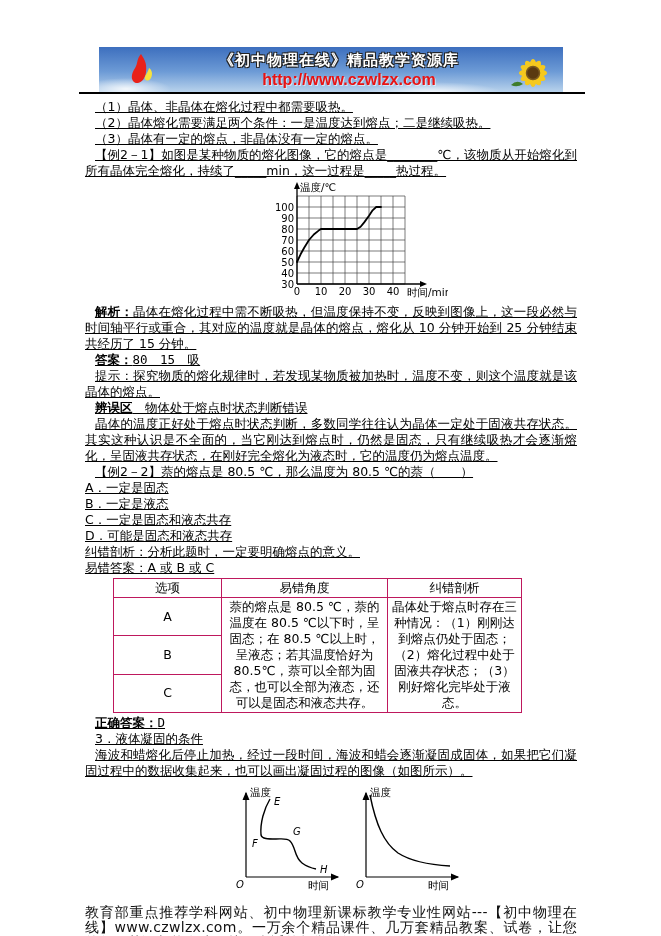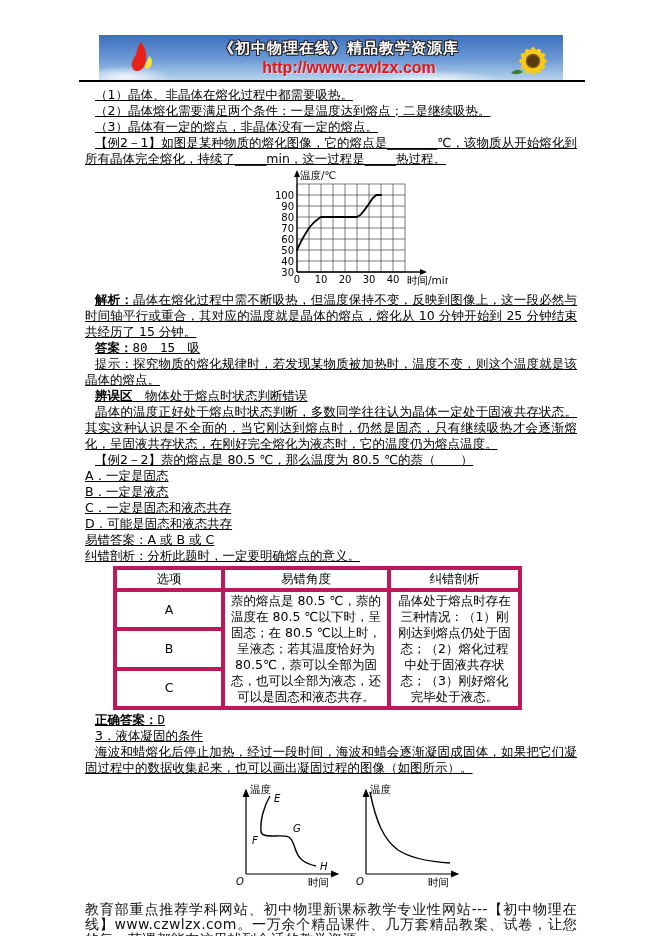--- a/index.html
+++ b/index.html
@@ -1,18 +1,18 @@
 <!DOCTYPE html>
 <html><head>
 <meta charset="utf-8">
 <style>
   * { margin:0; padding:0; box-sizing:border-box; }
   html,body { width:661px; height:936px; background:#ffffff; overflow:hidden;
               font-family:"DejaVu Sans", sans-serif; color:#000; }
-  .page { width:567px; height:936px; padding-top:35px; }
+  .page { width:567px; height:936px; padding-top:47px; }
   .content { width:492px; margin-left:85px; }
 
   
   .banner-wrap { width:506px; margin-left:-6px; border-bottom:2px solid #000; }
   .banner { position:relative; width:464px; height:45px; margin-left:20px;
             background:linear-gradient(#3d6fbe,#6d9bd6 55%,#b9d3ec);
             overflow:hidden; }
   .cloud { position:absolute; width:90px; height:22px; border-radius:50%;
            background:radial-gradient(closest-side, rgba(255,255,255,.85), rgba(255,255,255,0)); }
   .banner-title { position:absolute; top:4px; left:90px; width:300px; text-align:center;
@@ -35,21 +35,21 @@
   .chart1-wrap { margin:3px 0 2px 185px; height:120px; }
   svg text { font-size:10px; font-family:"DejaVu Sans", sans-serif; }
   .axis-label { font-size:10.5px; }
 
   
   .opt { font-size:12.5px; line-height:16px;text-decoration:underline; }
 
   
   table.err { border-collapse:collapse; margin:2px 0 2px 28px; width:409px;
               font-size:12.5px; }
-  table.err th, table.err td { border:4px solid #be185d; text-align:center;
+  table.err th, table.err td { border:1px solid #be185d; text-align:center;
               vertical-align:middle; padding:1px 4px; line-height:16px; font-weight:normal; }
   table.err th { height:18px; }
   table.err td.letter { width:108px; }
   table.err td.mid { width:166px; }
   table.err tr.r { height:33px; }
 
   
   .cool-wrap { display:flex; margin:6px 0 4px 145px; }
 
   
@@ -151,22 +151,22 @@
     <p class="t ind"><span>提示：</span><span>探究物质的熔化规律时，若发现某物质被加热时，温度不变，则这个温度就是该晶体的熔点。</span></p>
 
     <p class="t ind"><span class="b">辨误区</span>　<span>物体处于熔点时状态判断错误</span></p>
     <p class="t ind">晶体的温度正好处于熔点时状态判断，多数同学往往认为晶体一定处于固液共存状态。其实这种认识是不全面的，当它刚达到熔点时，仍然是固态，只有继续吸热才会逐渐熔化，呈固液共存状态，在刚好完全熔化为液态时，它的温度仍为熔点温度。</p>
 
     <p class="t ind">【例2－2】萘的熔点是 80.5 ℃，那么温度为 80.5 ℃的萘（　　）</p>
     <p class="opt">A．一定是固态</p>
     <p class="opt">B．一定是液态</p>
     <p class="opt">C．一定是固态和液态共存</p>
     <p class="opt">D．可能是固态和液态共存</p>
+    <p class="t"><span>纠错剖析：</span><span>分析此题时，一定要明确熔点的意义。</span></p>
     <p class="t"><span>易错答案：</span><span>A 或 B 或 C</span></p>
-    <p class="t"><span>纠错剖析：</span><span>分析此题时，一定要明确熔点的意义。</span></p>
 
     <table class="err">
       <thead>
         <tr>
           <th>选项</th>
           <th>易错角度</th>
           <th>纠错剖析</th>
         </tr>
       </thead>
       <tbody>

